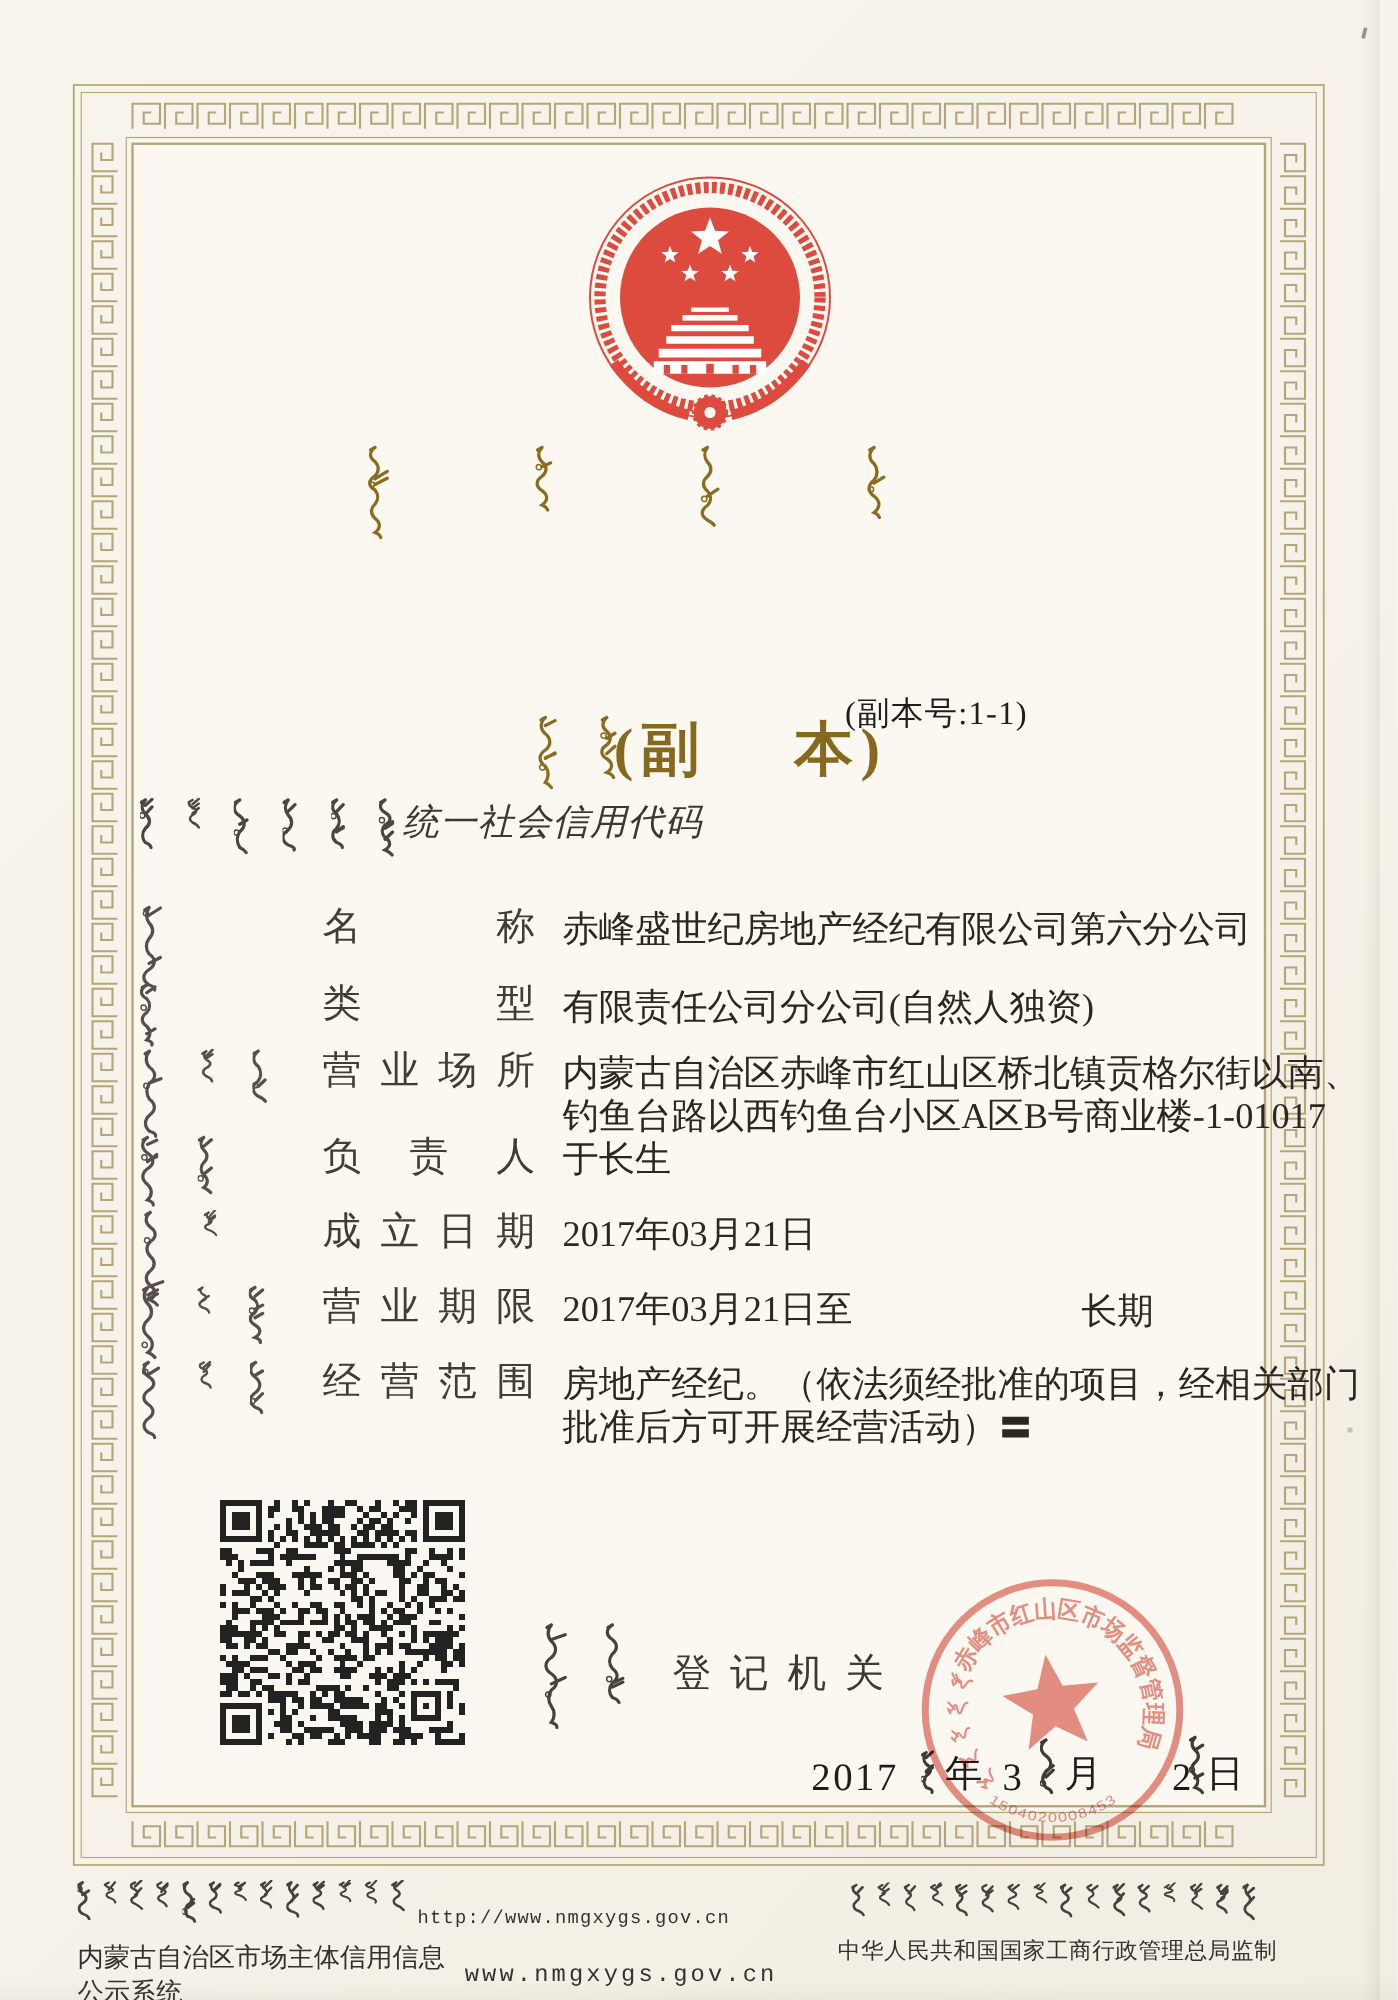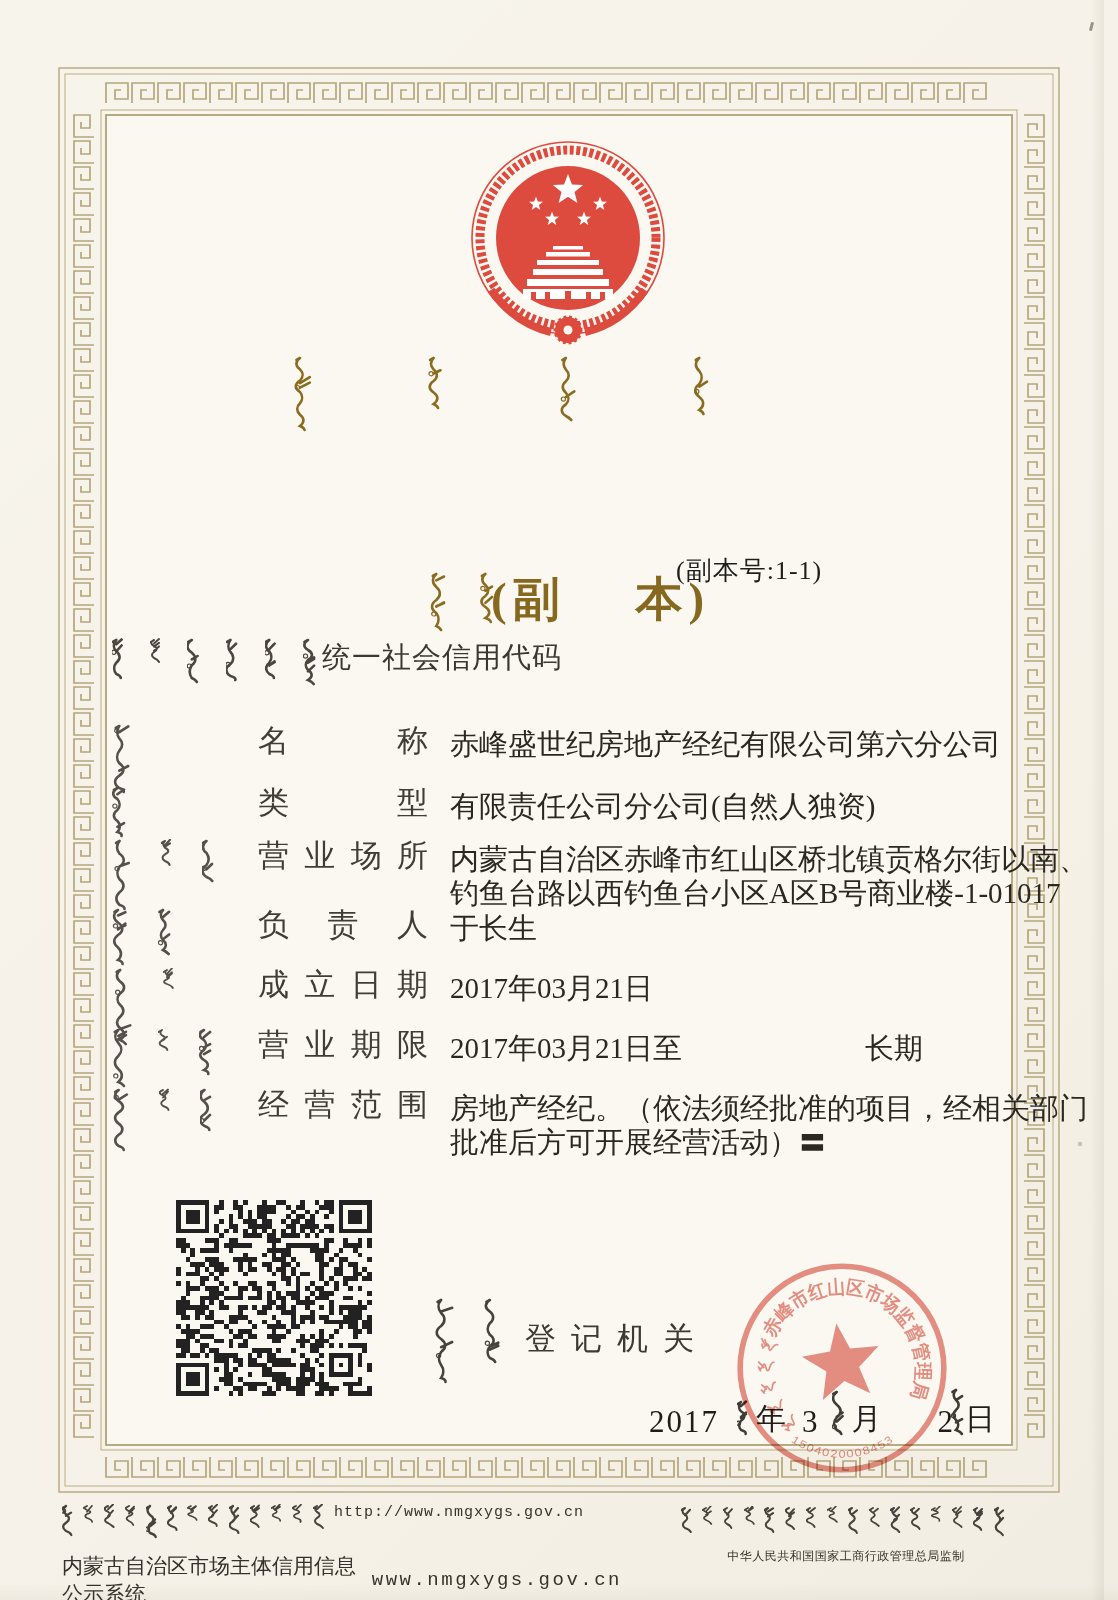--- a/index.html
+++ b/index.html
@@ -24,49 +24,49 @@
     font-size:97px;color:#7e621a;letter-spacing:64px;padding-left:64px;box-sizing:border-box;
     text-shadow:0 0 1px rgba(126,98,26,.6);
   }
   .subtitle{
     position:absolute;left:491px;top:568px;
     font-size:47px;color:#86691f;letter-spacing:6px;word-spacing:52px;font-weight:bold;
   }
   .copy-no{position:absolute;left:676px;top:553px;font-size:26px;color:#1f1e1b;letter-spacing:1px;}
   .credit-row{position:absolute;left:0;top:638px;width:1118px;display:flex;align-items:flex-start;padding-left:112px;box-sizing:border-box;}
   .credit-row .mongs{display:flex;gap:20px;width:200px;align-items:flex-start;}
-  .credit-label{font-size:29px;color:#3b3833;margin-left:10px;letter-spacing:1px;}
+  .credit-label{font-size:29px;color:#3b3833;margin-left:10px;letter-spacing:1px;font-style:italic;}
   .credit-value{font-size:27px;color:#2e2b26;margin-left:40px;letter-spacing:1.5px;margin-top:2px;}
   .field-row{position:absolute;left:0;width:1118px;display:flex;align-items:flex-start;padding-left:112px;box-sizing:border-box;}
   .field-row .mongs{width:146px;display:flex;gap:24px;align-items:flex-start;flex:none;}
   .field-label{
     width:170px;flex:none;font-size:31px;color:#403d37;
     text-align:justify;text-align-last:justify;line-height:1.1;
   }
   .field-value{margin-left:22px;width:640px;font-size:29px;color:#2b2822;line-height:1.18;margin-top:3px;}
   .value-extra{margin-left:95px;flex:none;font-size:29px;color:#2b2822;margin-top:1px;}
   .scope-end{font-weight:bold;letter-spacing:-2px;}
   .qr{position:absolute;left:176px;top:1200px;}
   .registrar{position:absolute;left:432px;top:1298px;display:flex;align-items:flex-start;}
   .registrar .mongs{display:flex;gap:22px;}
-  .registrar-label{font-size:31px;color:#3c3a34;letter-spacing:15px;margin-left:18px;padding-top:20px;}
+  .registrar-label{font-size:31px;color:#3c3a34;letter-spacing:15px;margin-left:31px;padding-top:20px;}
   .date-row{position:absolute;left:649px;top:1388px;display:flex;align-items:flex-end;color:#1f1d19;font-size:31px;}
   .date-row .num{letter-spacing:2px;}
   .date-row .cn{font-size:30px;}
   .seal{position:absolute;left:730px;top:1256px;opacity:.82;mix-blend-mode:multiply;}
   .footer-left{position:absolute;left:62px;top:1504px;width:560px;color:#36332d;}
-  .footer-left .l1{display:flex;align-items:flex-start;}
+  .footer-left .l1{display:flex;align-items:flex-end;}
   .footer-left .l1 .mongs{display:flex;justify-content:space-between;width:268px;}
   .footer-left .url{font-family:"Liberation Mono", monospace;font-size:15px;letter-spacing:1px;margin-left:4px;}
   .footer-left .l2{display:flex;align-items:center;margin-top:9px;}
   .footer-left .sys{font-size:21px;color:#34312c;font-family:"Liberation Sans", sans-serif;}
   .footer-left .url2{font-family:"Liberation Mono", monospace;font-size:19px;letter-spacing:2.5px;margin-left:8px;}
   .footer-right{position:absolute;left:640px;top:1506px;width:412px;text-align:center;}
   .footer-right .mongs{display:flex;justify-content:space-between;width:330px;margin:0 auto;}
-  .footer-right .madeby{font-size:12px;letter-spacing:.5px;color:#35322c;margin-top:7px;font-family:"Liberation Sans", sans-serif;}
+  .footer-right .madeby{font-size:18px;letter-spacing:.5px;color:#35322c;margin-top:7px;font-family:"Liberation Sans", sans-serif;}
   .speck{position:absolute;background:#9a958a;border-radius:1px;}
 </style>
 </head>
 <body>
 
 <div class="paper">
   <div class="inner-sheet"></div>
 
   <svg class="frame" id="frame-svg" width="1004" height="1428" viewBox="0 0 1004 1428">
       <rect x="2" y="2" width="1000" height="1424" fill="none" stroke="#b5a67a" stroke-width="1.4"></rect>

